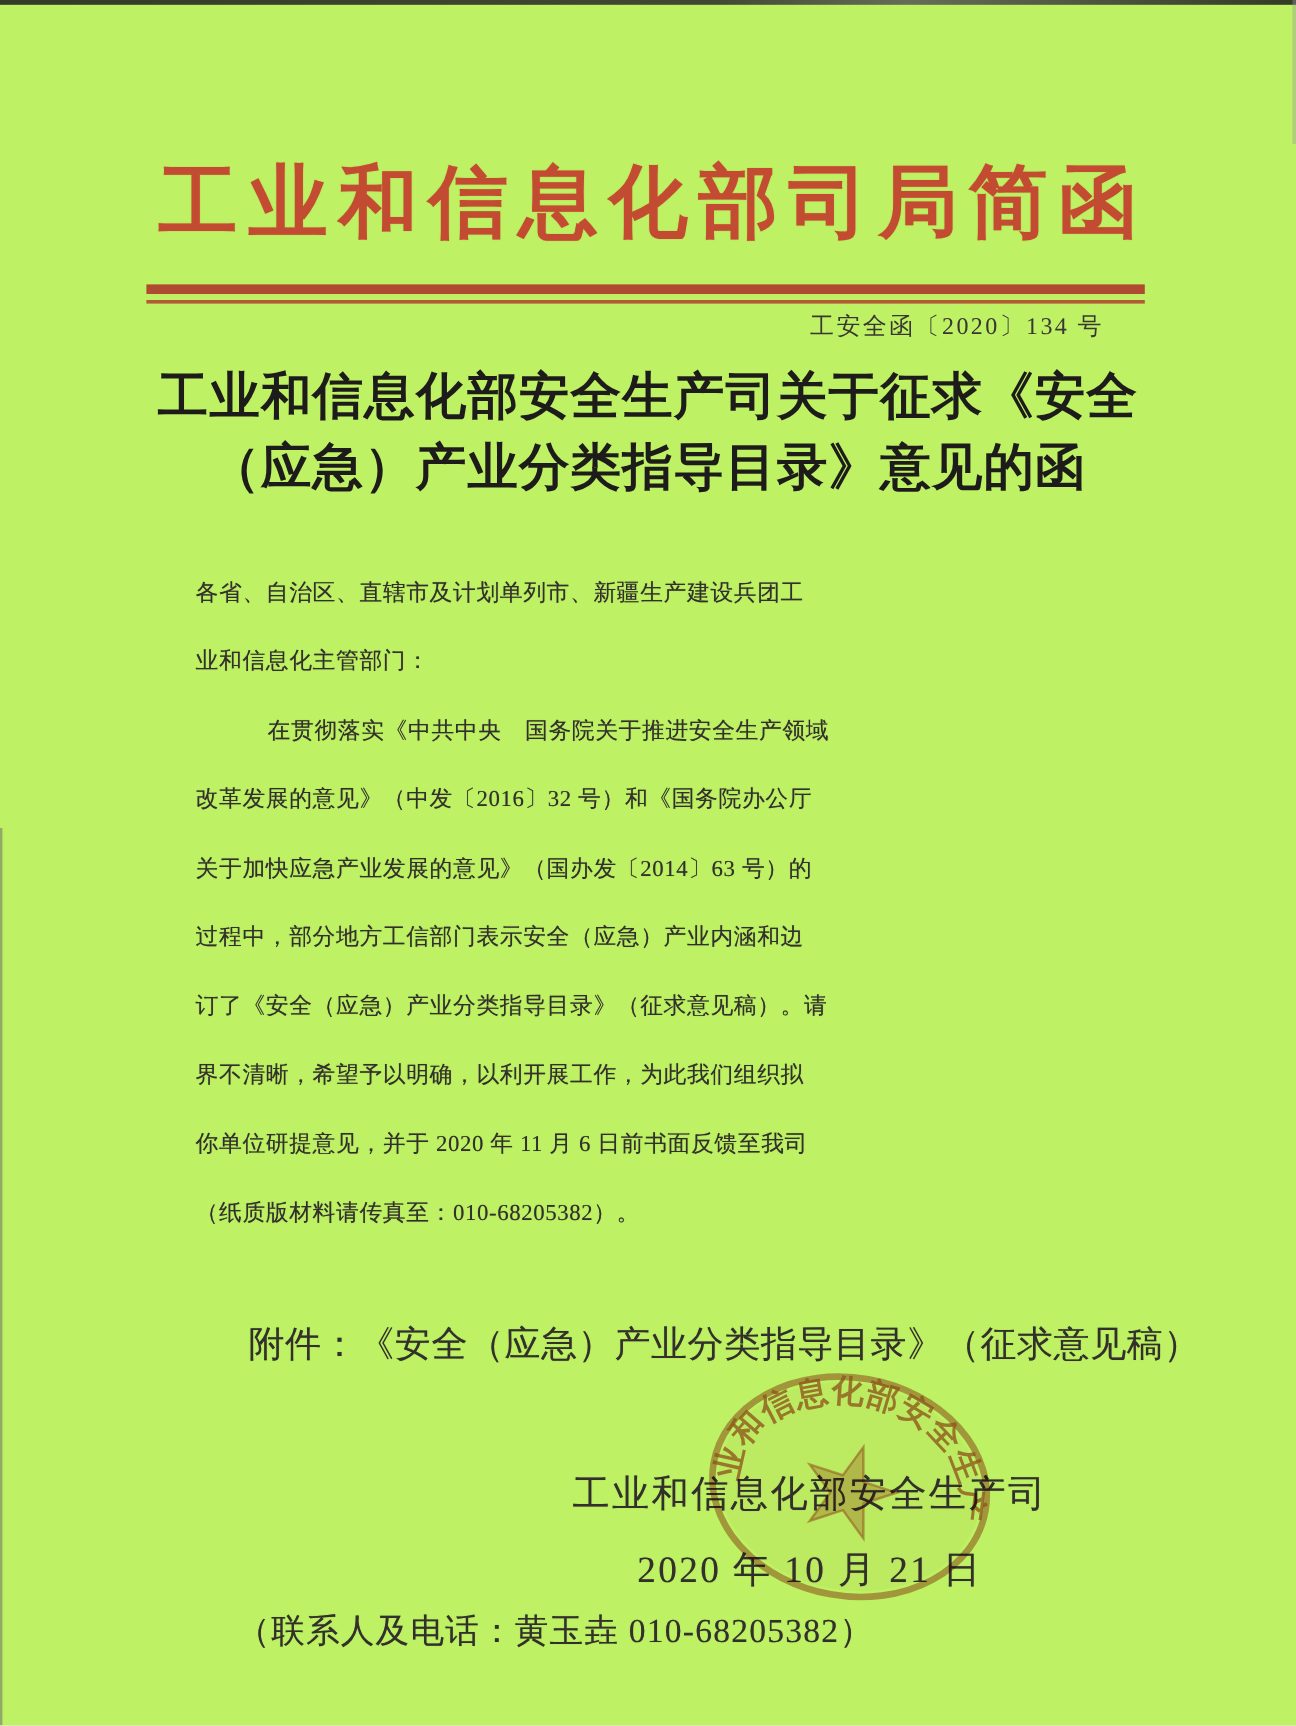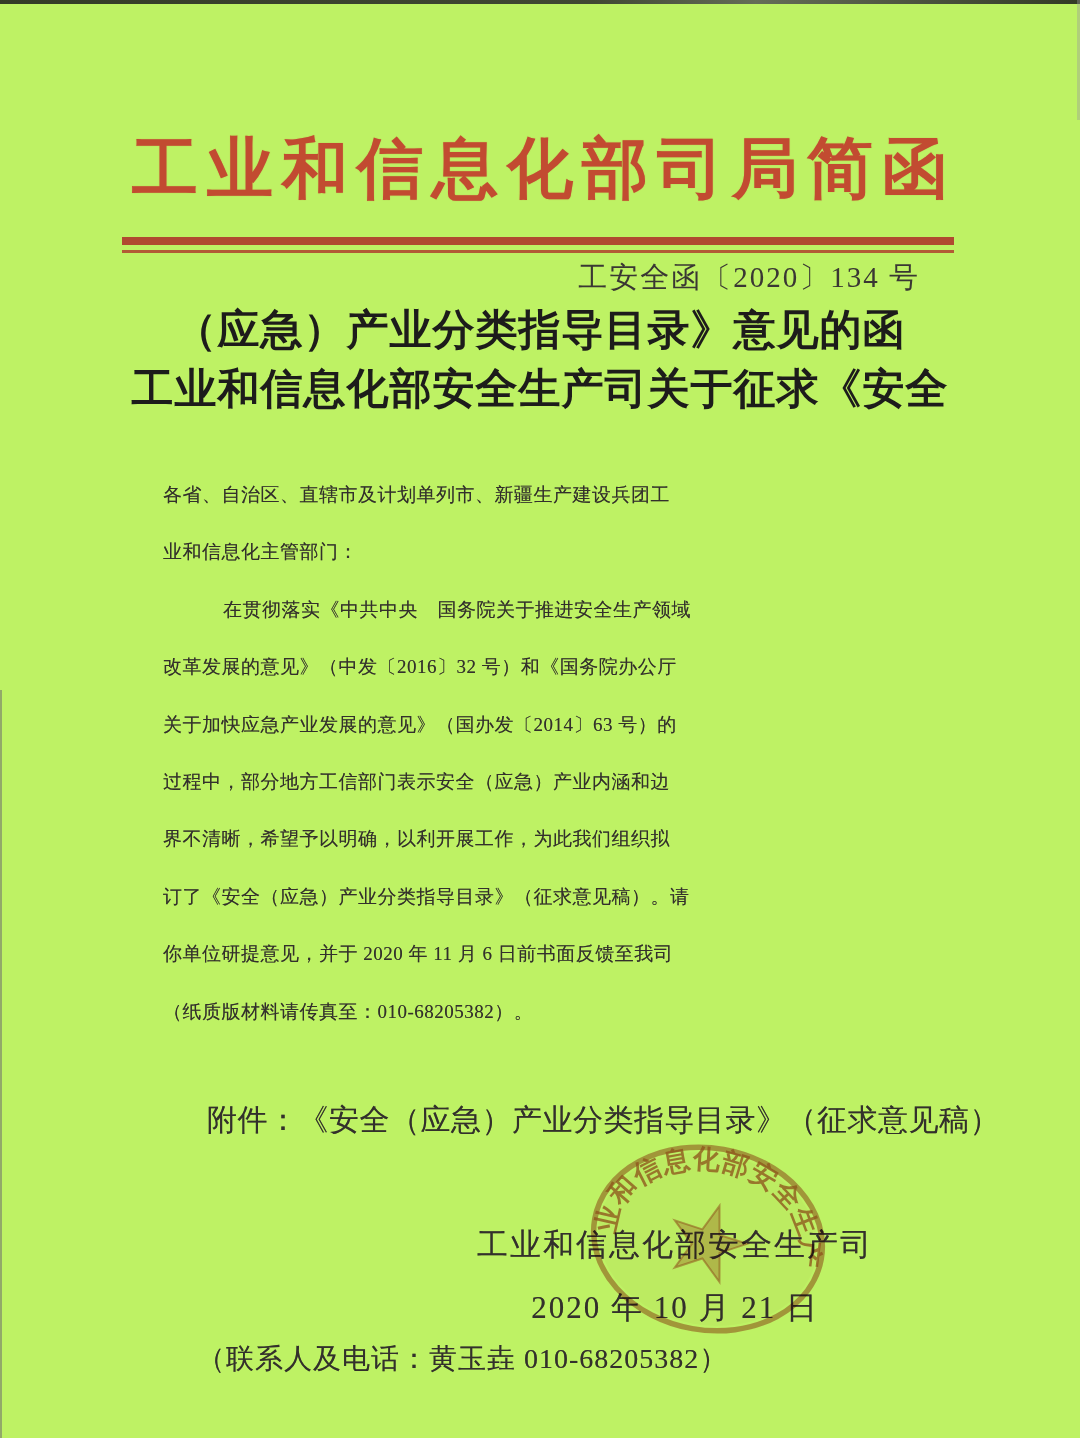--- a/index.html
+++ b/index.html
@@ -46,21 +46,21 @@
     white-space: nowrap;
   }
 
   .rule { position: absolute; top: 237px; left: 122px; width: 832px; }
   .rule-thick { height: 8px; background: #b04a30; }
   .rule-thin  { height: 3px; background: #b04a30; margin-top: 5px; opacity: .9; }
 
   .doc-number {
     position: absolute;
     top: 258px; right: 160px;
-    font-size: 29px;
+    font-size: 20px;
     letter-spacing: 2px;
     color: #3a3733;
     white-space: nowrap;
   }
 
   .doc-title {
     position: absolute;
     top: 300px; left: 0; right: 0;
     text-align: center;
     font-family: "Liberation Sans", "DejaVu Sans", sans-serif;
@@ -143,33 +143,33 @@
   <h1 class="letterhead">工业和信息化部司局简函</h1>
 
   <div class="rule">
     <div class="rule-thick"></div>
     <div class="rule-thin"></div>
   </div>
 
   <div class="doc-number">工安全函〔2020〕134 号</div>
 
   <div class="doc-title">
+    <div>工业和信息化部安全生产司关于征求《安全</div>
     <div>（应急）产业分类指导目录》意见的函</div>
-    <div>工业和信息化部安全生产司关于征求《安全</div>
   </div>
 
   <div class="letter-body">
     <div class="line">各省、自治区、直辖市及计划单列市、新疆生产建设兵团工</div>
     <div class="line">业和信息化主管部门：</div>
     <div class="line indent">在贯彻落实《中共中央　国务院关于推进安全生产领域</div>
     <div class="line">改革发展的意见》（中发〔2016〕32 号）和《国务院办公厅</div>
     <div class="line">关于加快应急产业发展的意见》（国办发〔2014〕63 号）的</div>
     <div class="line">过程中，部分地方工信部门表示安全（应急）产业内涵和边</div>
+    <div class="line">订了《安全（应急）产业分类指导目录》（征求意见稿）。请</div>
     <div class="line">界不清晰，希望予以明确，以利开展工作，为此我们组织拟</div>
-    <div class="line">订了《安全（应急）产业分类指导目录》（征求意见稿）。请</div>
     <div class="line">你单位研提意见，并于 2020 年 11 月 6 日前书面反馈至我司</div>
     <div class="line">（纸质版材料请传真至：010-68205382）。</div>
   </div>
 
   <div class="attachment">附件：《安全（应急）产业分类指导目录》（征求意见稿）</div>
 
   <div class="signer">工业和信息化部安全生产司</div>
 
   <div class="sign-date">2020 年 10 月 21 日</div>
 

